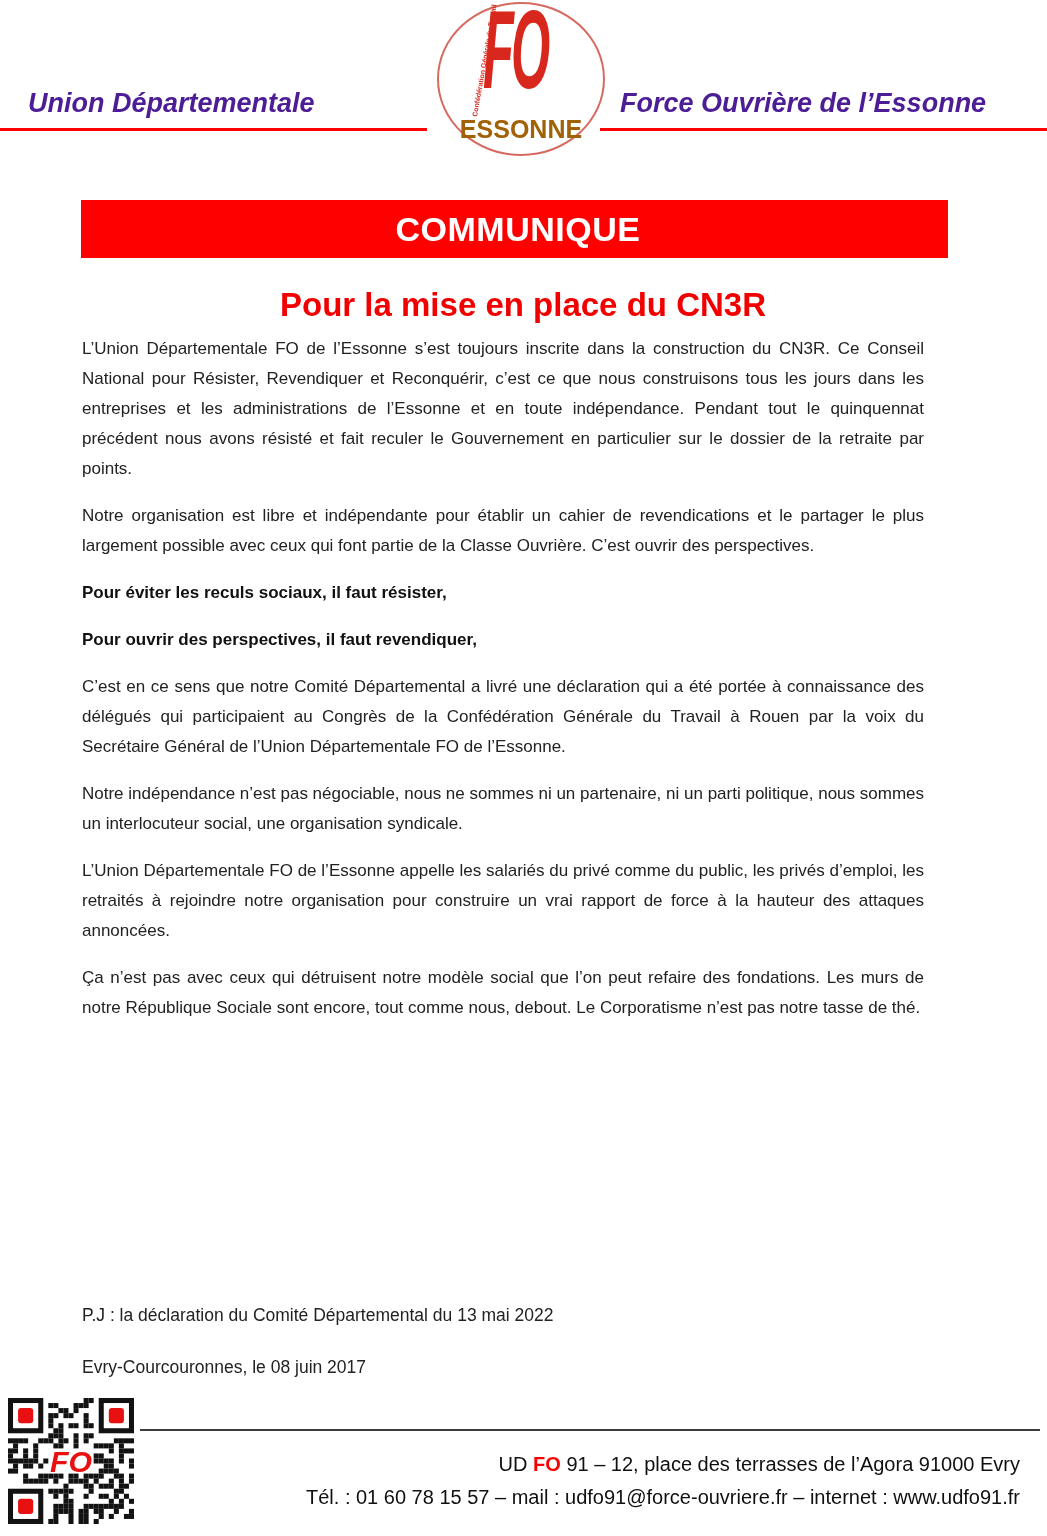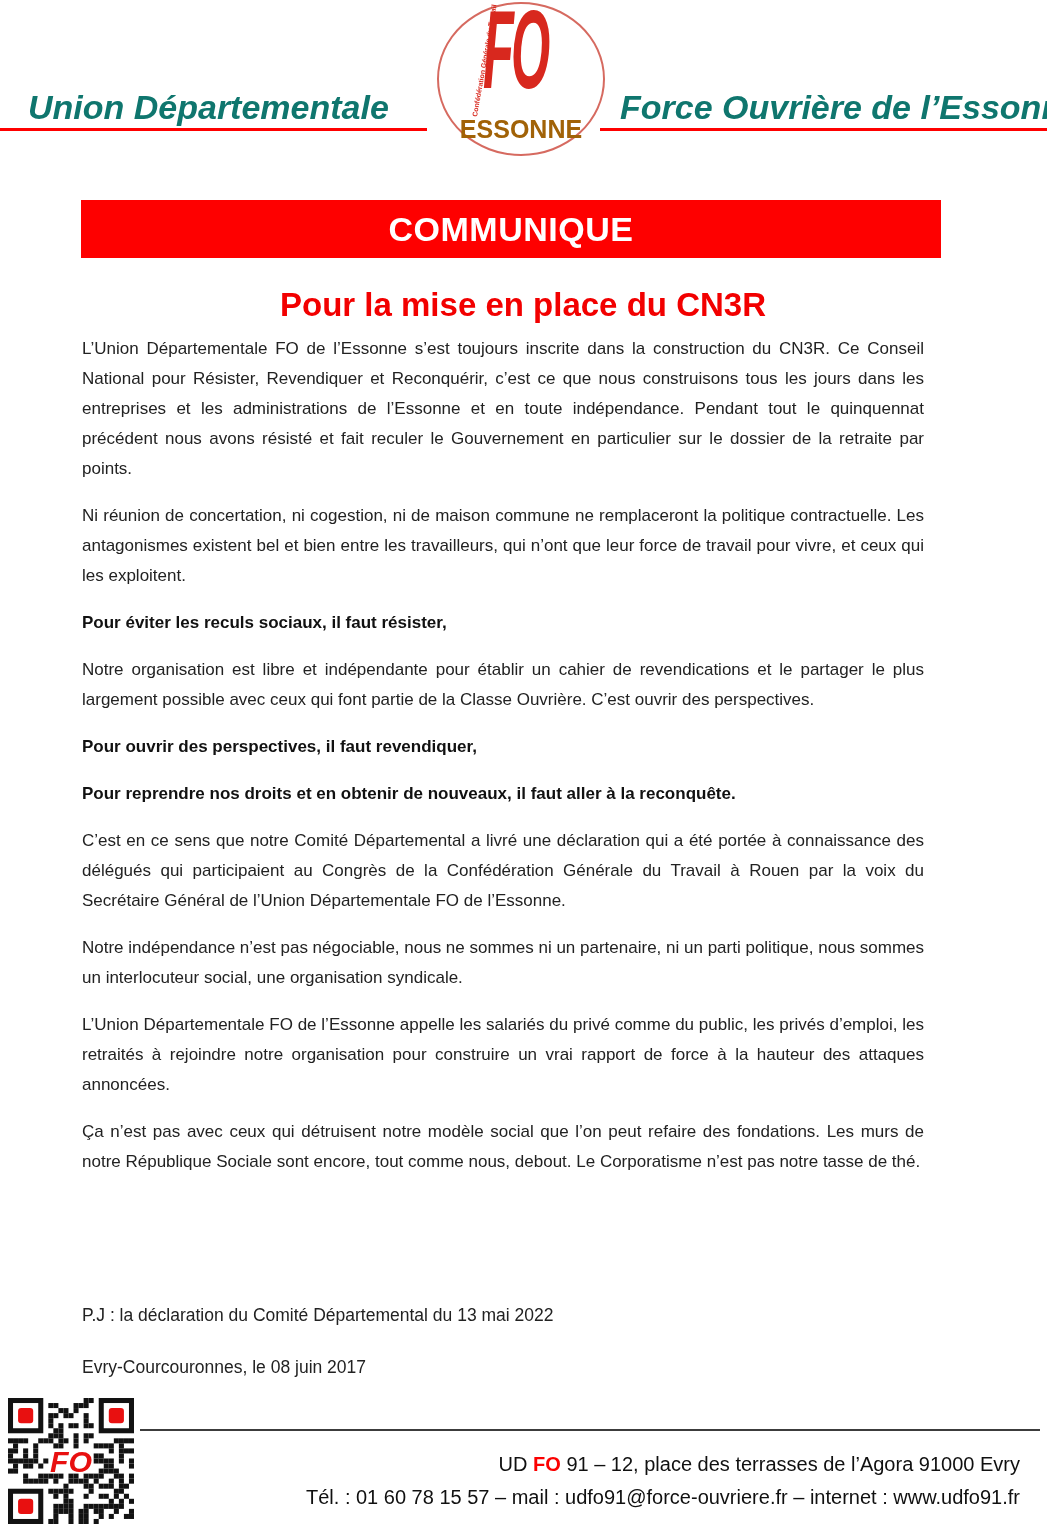--- a/index.html
+++ b/index.html
@@ -9,21 +9,21 @@
     width:1047px;height:1536px;
     background:#ffffff;
     font-family:"Liberation Sans",sans-serif;
     color:#1f1f1f;
     overflow:hidden;
   }
   
   .hdr-title{
     position:absolute;
     font-style:italic;font-weight:bold;
-    font-size:34px;color:#0f766e;
+    font-size:27px;color:#4c1d95;
     white-space:nowrap;
   }
   .hdr-left{left:28px;top:88px;}
   .hdr-right{left:620px;top:88px;}
   .hdr-rule{position:absolute;top:128px;height:3px;background:#ff0000;}
   .hdr-rule-left{left:0;width:427px;}
   .hdr-rule-right{left:600px;width:447px;}
   .logo{
     position:absolute;left:437px;top:2px;
     width:168px;height:154px;
@@ -55,21 +55,21 @@
     font-size:25px;font-weight:bold;
     color:#a16207;letter-spacing:0;
   }
   
   .banner{
     position:absolute;left:81px;top:200px;
     width:860px;height:58px;
     background:#fe0000;
     color:#ffffff;
     font-size:34px;font-weight:bold;letter-spacing:.5px;
-    display:flex;align-items:center;justify-content:center;
+    display:flex;align-items:center;justify-content:center;padding-left:7px;
   }
   .doc-title{
     position:absolute;left:81px;top:274px;
     width:860px;margin:12px;
     text-align:center;
     font-size:33px;font-weight:bold;
     color:#f20000;
   }
   
   .body{
@@ -118,25 +118,23 @@
     <span class="logo-fo">FO</span>
     <span class="logo-region">ESSONNE</span>
   </div>
 
   <div class="banner">COMMUNIQUE</div>
 
   <h1 class="doc-title">Pour la mise en place du CN3R</h1>
 
   <main class="body">
       <p class="para">L’Union Départementale FO de l’Essonne s’est toujours inscrite dans la construction du CN3R. Ce Conseil National pour Résister, Revendiquer et Reconquérir, c’est ce que nous construisons tous les jours dans les entreprises et les administrations de l’Essonne et en toute indépendance. Pendant tout le quinquennat précédent nous avons résisté et fait reculer le Gouvernement en particulier sur le dossier de la retraite par points.</p>
-      <p class="para">Ni réunion de concertation, ni cogestion, ni de maison commune ne remplaceront la politique contractuelle. Les antagonismes existent bel et bien entre les travailleurs, qui n’ont que leur force de travail pour vivre, et ceux qui les exploitent.</p>
+      <p class="para">Notre organisation est libre et indépendante pour établir un cahier de revendications et le partager le plus largement possible avec ceux qui font partie de la Classe Ouvrière. C’est ouvrir des perspectives.</p>
       <p class="para bold">Pour éviter les reculs sociaux, il faut résister,</p>
-      <p class="para">Notre organisation est libre et indépendante pour établir un cahier de revendications et le partager le plus largement possible avec ceux qui font partie de la Classe Ouvrière. C’est ouvrir des perspectives.</p>
       <p class="para bold">Pour ouvrir des perspectives, il faut revendiquer,</p>
-      <p class="para bold">Pour reprendre nos droits et en obtenir de nouveaux, il faut aller à la reconquête.</p>
       <p class="para">C’est en ce sens que notre Comité Départemental a livré une déclaration qui a été portée à connaissance des délégués qui participaient au Congrès de la Confédération Générale du Travail à Rouen par la voix du Secrétaire Général de l’Union Départementale FO de l’Essonne.</p>
       <p class="para">Notre indépendance n’est pas négociable, nous ne sommes ni un partenaire, ni un parti politique, nous sommes un interlocuteur social, une organisation syndicale.</p>
       <p class="para">L’Union Départementale FO de l’Essonne appelle les salariés du privé comme du public, les privés d’emploi, les retraités à rejoindre notre organisation pour construire un vrai rapport de force à la hauteur des attaques annoncées.</p>
       <p class="para">Ça n’est pas avec ceux qui détruisent notre modèle social que l’on peut refaire des fondations. Les murs de notre République Sociale sont encore, tout comme nous, debout. Le Corporatisme n’est pas notre tasse de thé.</p>
     </main>
 
   <div class="attachment">P.J : la déclaration du Comité Départemental  du 13 mai 2022</div>
   <div class="dateline">Evry-Courcouronnes, le 08 juin 2017</div>
 
   <svg class="qr" id="qr" xmlns="http://www.w3.org/2000/svg" viewBox="0 0 125 125">

